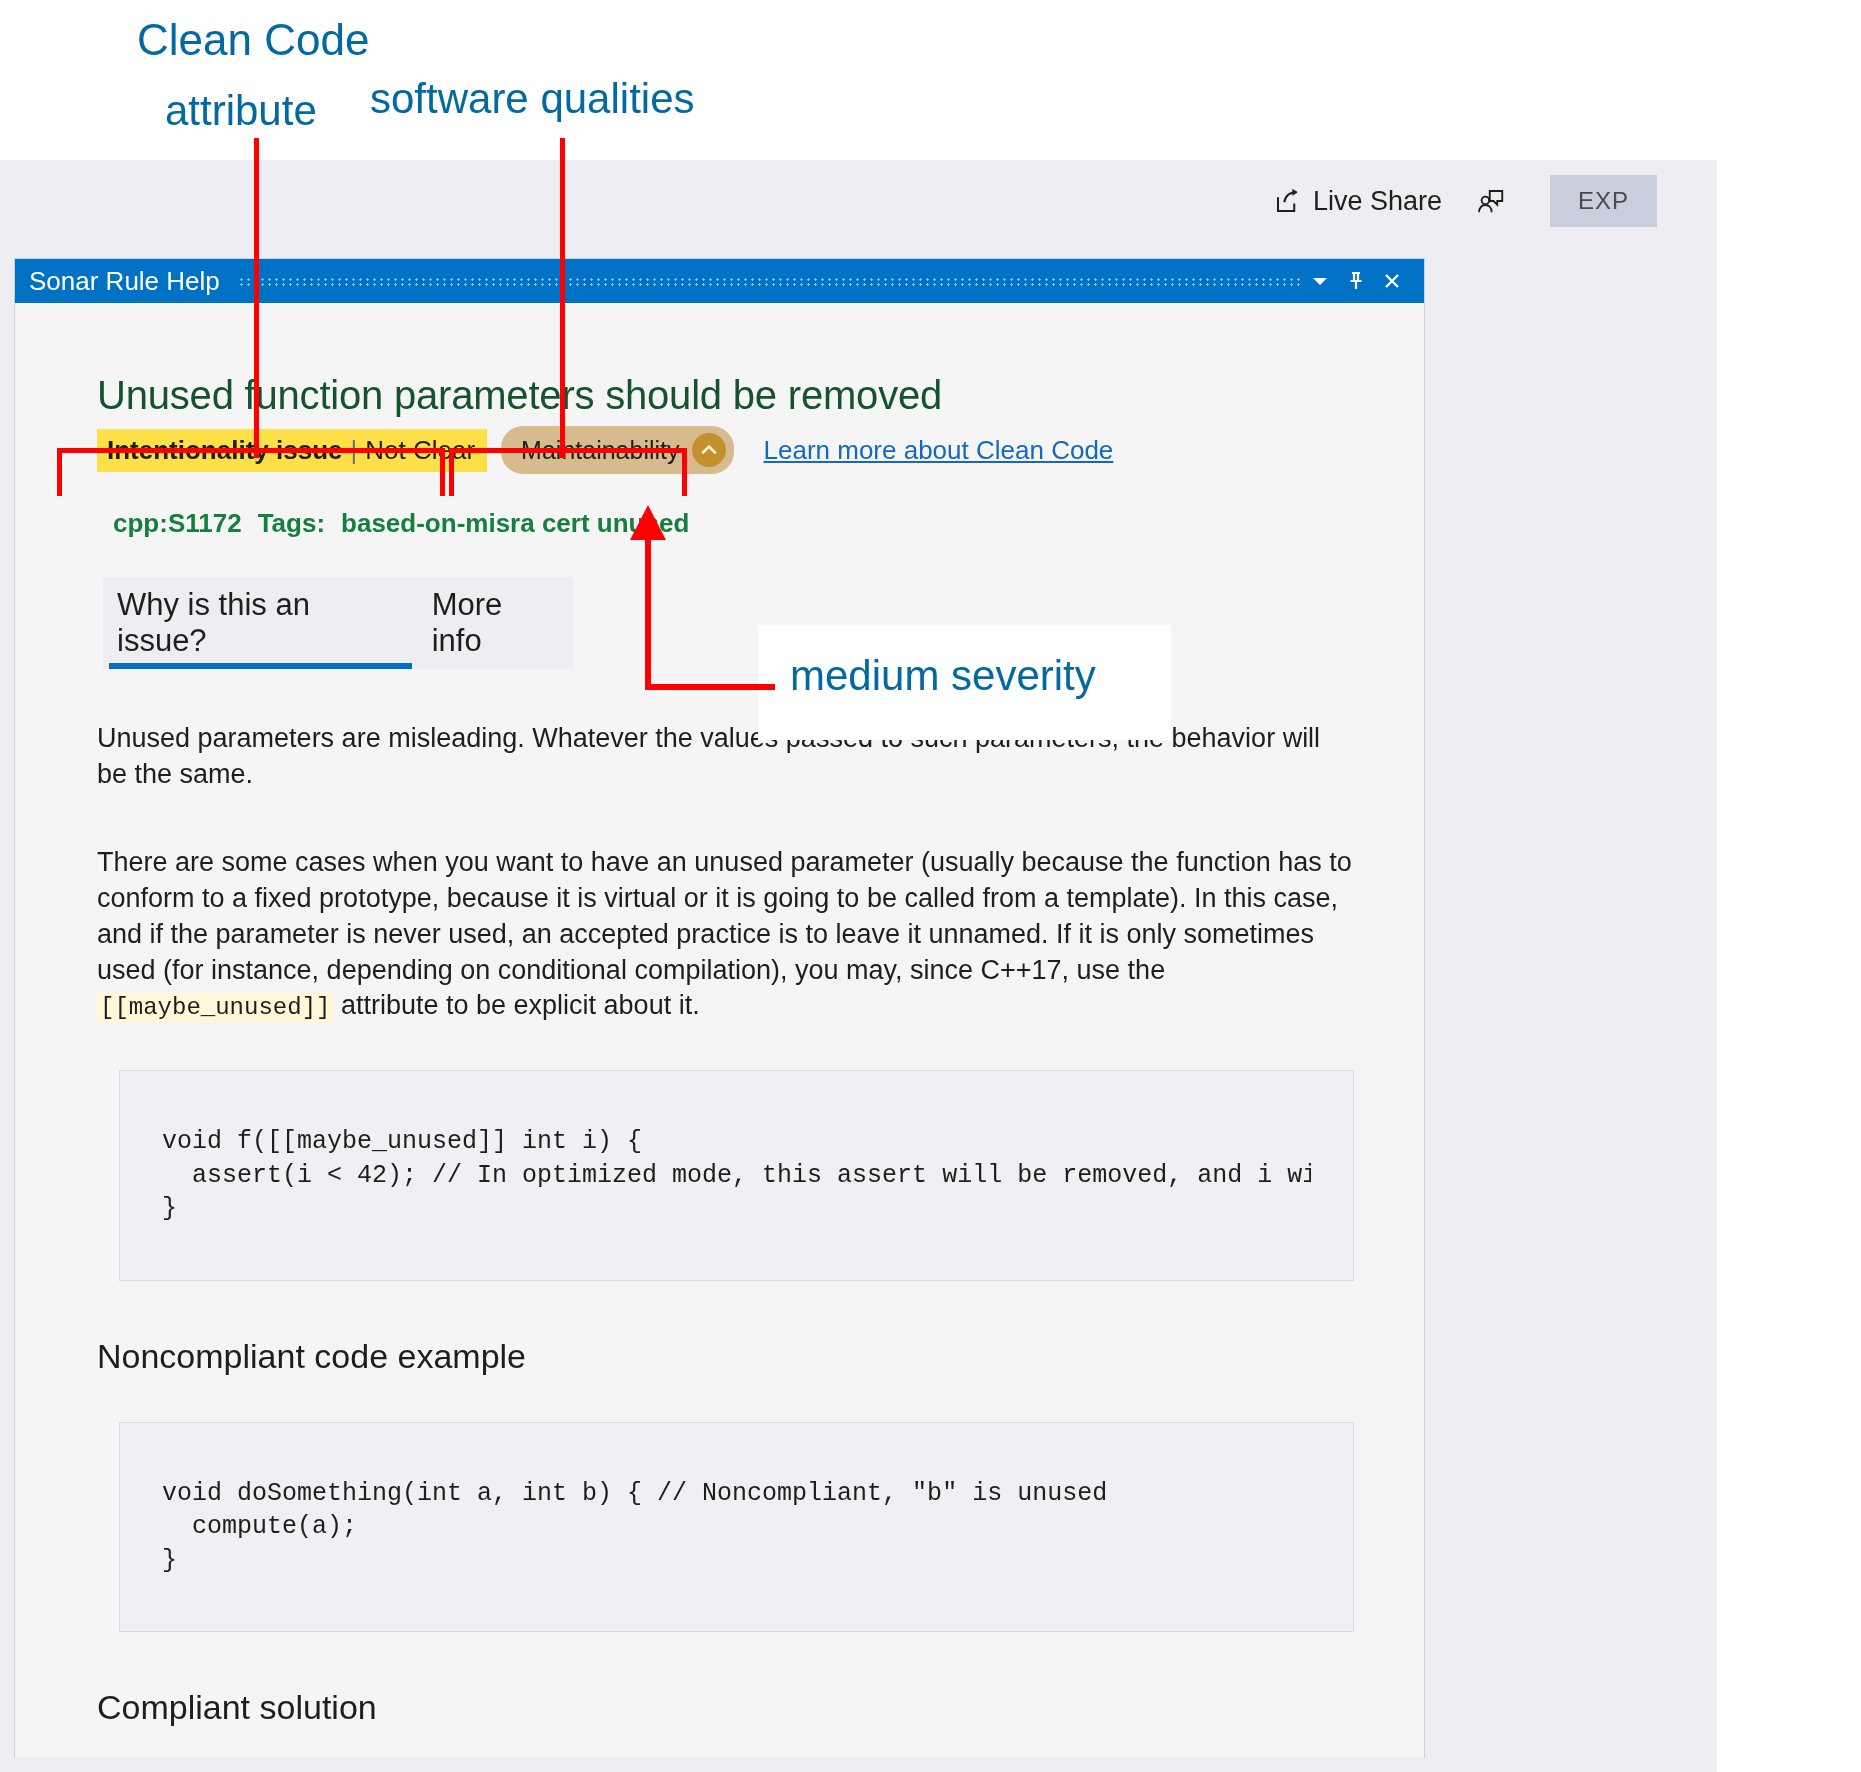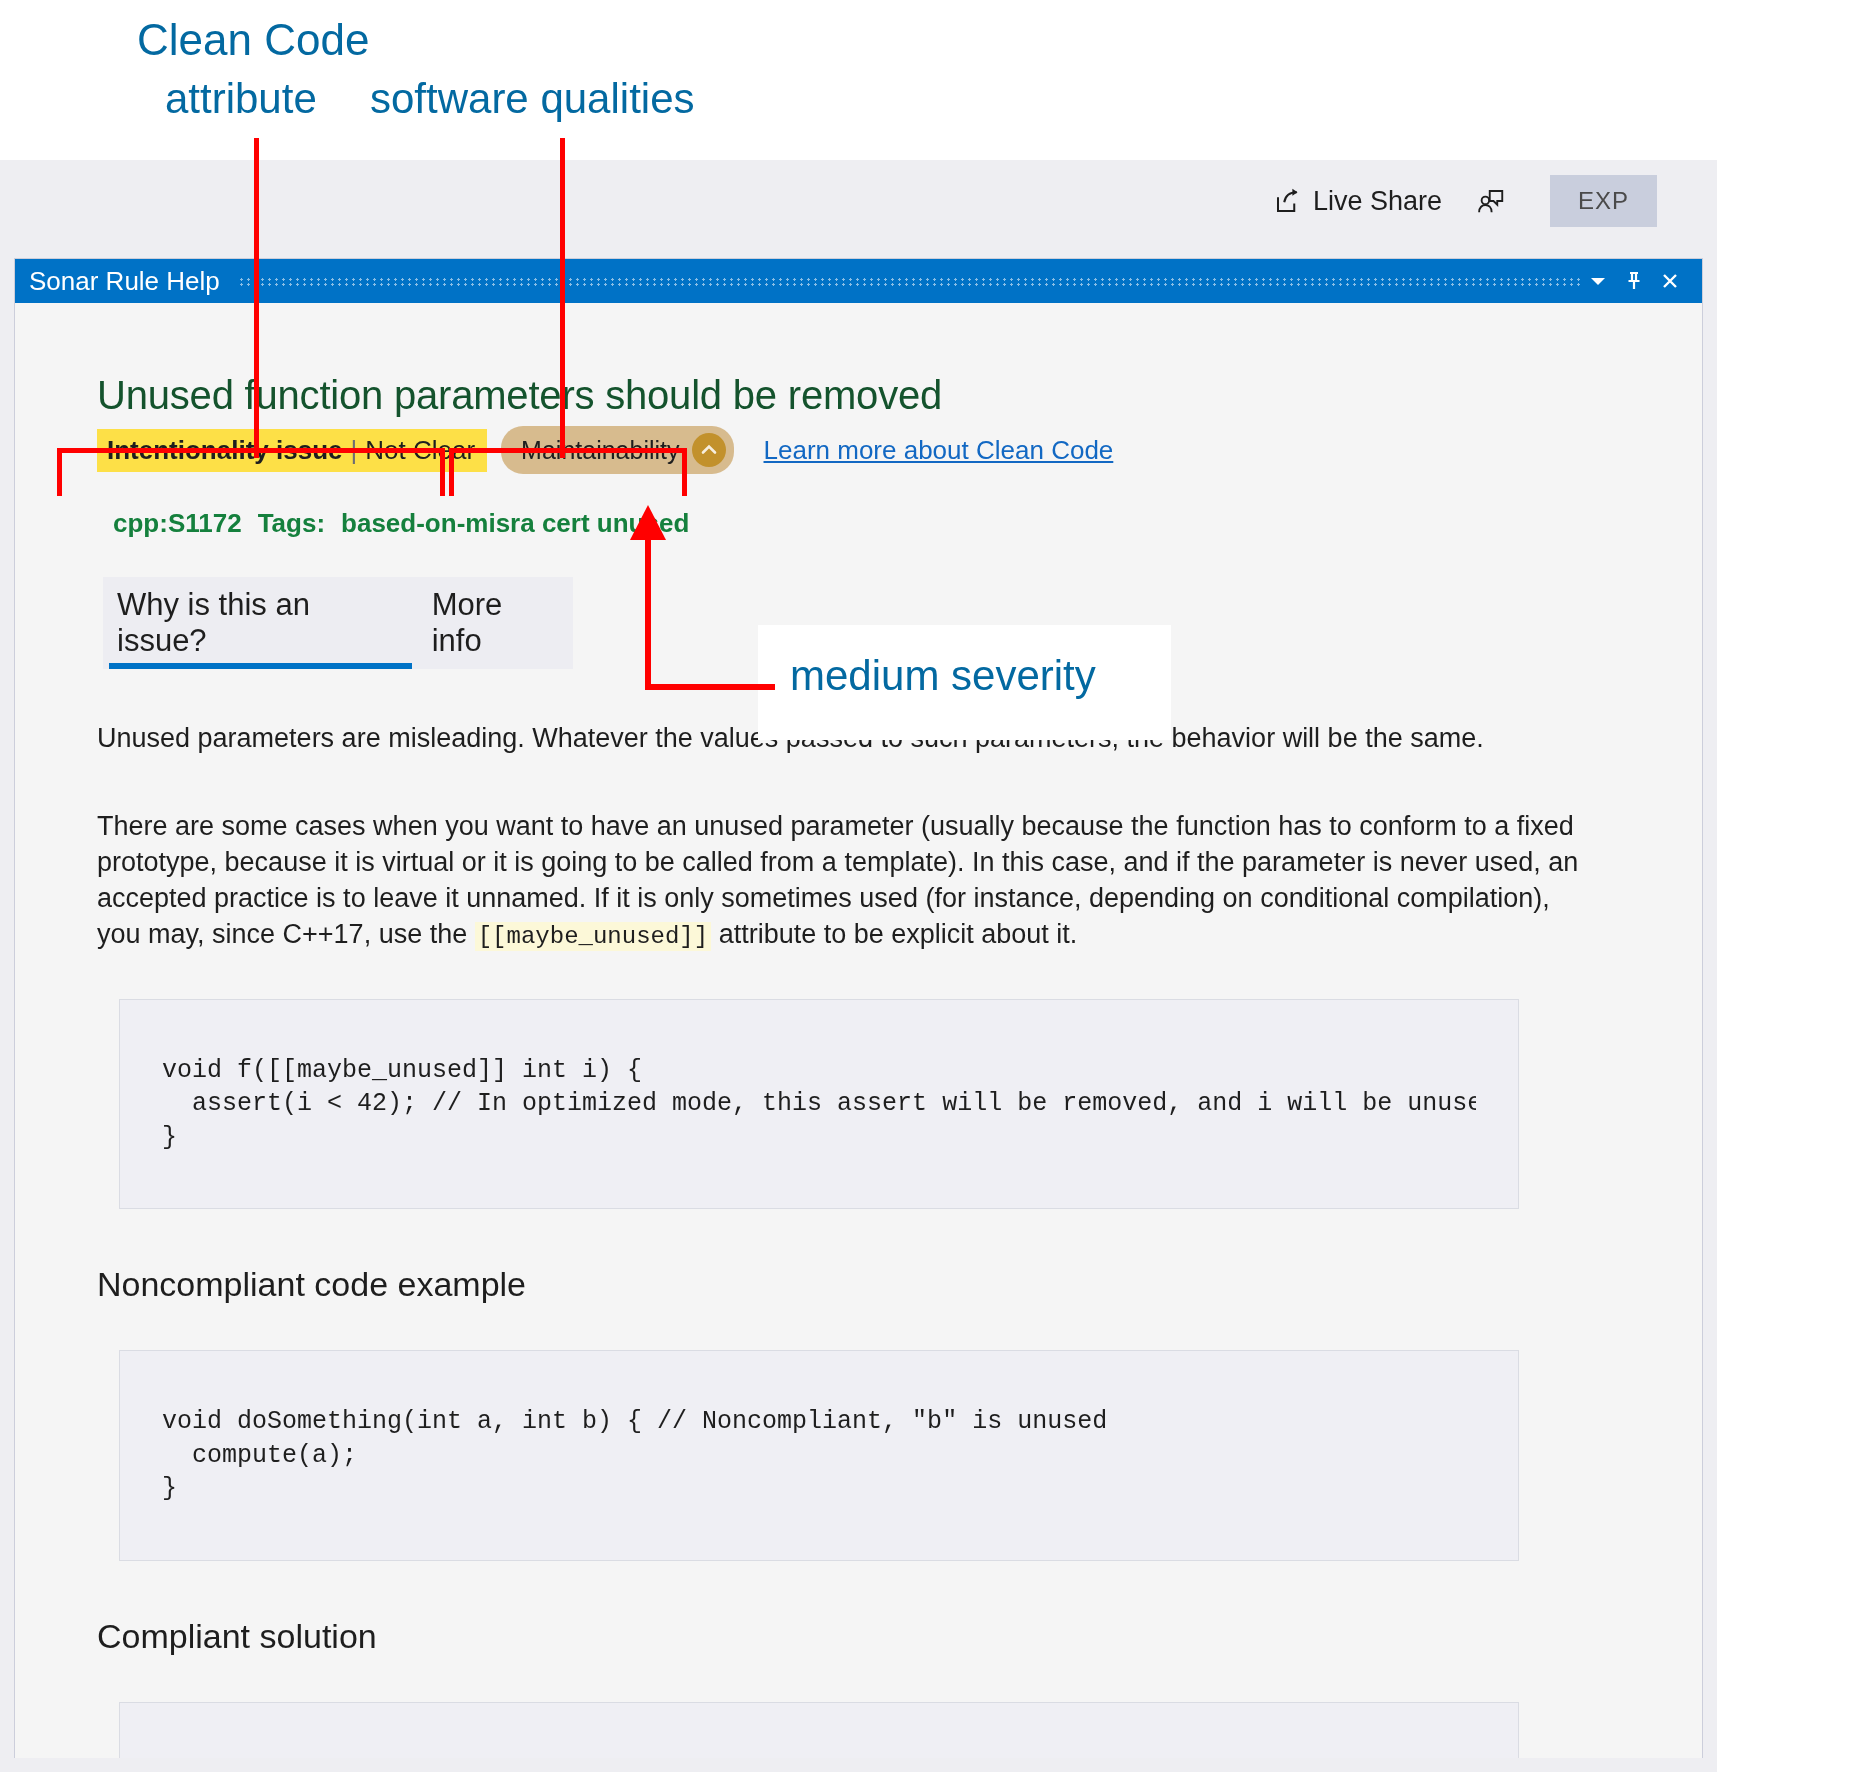--- a/index.html
+++ b/index.html
@@ -17,21 +17,21 @@
 
   
   .annot-text {
     position: absolute;
     color: #0369a1;
     font-family: "Liberation Sans", sans-serif;
     white-space: nowrap;
     line-height: 1;
   }
   #annot-clean-code { left: 137px; top: 18px; font-size: 44px; }
-  #annot-attribute  { left: 165px; top: 78px; font-size: 42px; text-align: center; }
+  #annot-attribute  { left: 165px; top: 90px; font-size: 42px; text-align: center; }
   #annot-qualities  { left: 370px; top: 78px; font-size: 42px; }
   #annot-medium     { left: 790px; top: 655px; font-size: 42px; z-index: 40; }
 
   .annot-line {
     position: absolute;
     background: #FF0000;
     z-index: 35;
   }
   
   #leader-attribute { left: 254px; top: 138px; width: 5px; height: 320px; }
@@ -101,21 +101,21 @@
     font-size: 24px;
     letter-spacing: 1px;
     padding: 12px 28px;
     margin-left: 44px;
   }
 
   
   #tool-window {
     position: absolute;
     left: 14px; top: 98px;
-    width: 1689px;
+    width: 1411px;
     height: 1500px;
     border: 1px solid #CCCEDB;
     box-sizing: border-box;
     background: #F5F5F5;
   }
   #tool-titlebar {
     height: 44px;
     background: #0072C6;
     display: flex;
     align-items: center;

